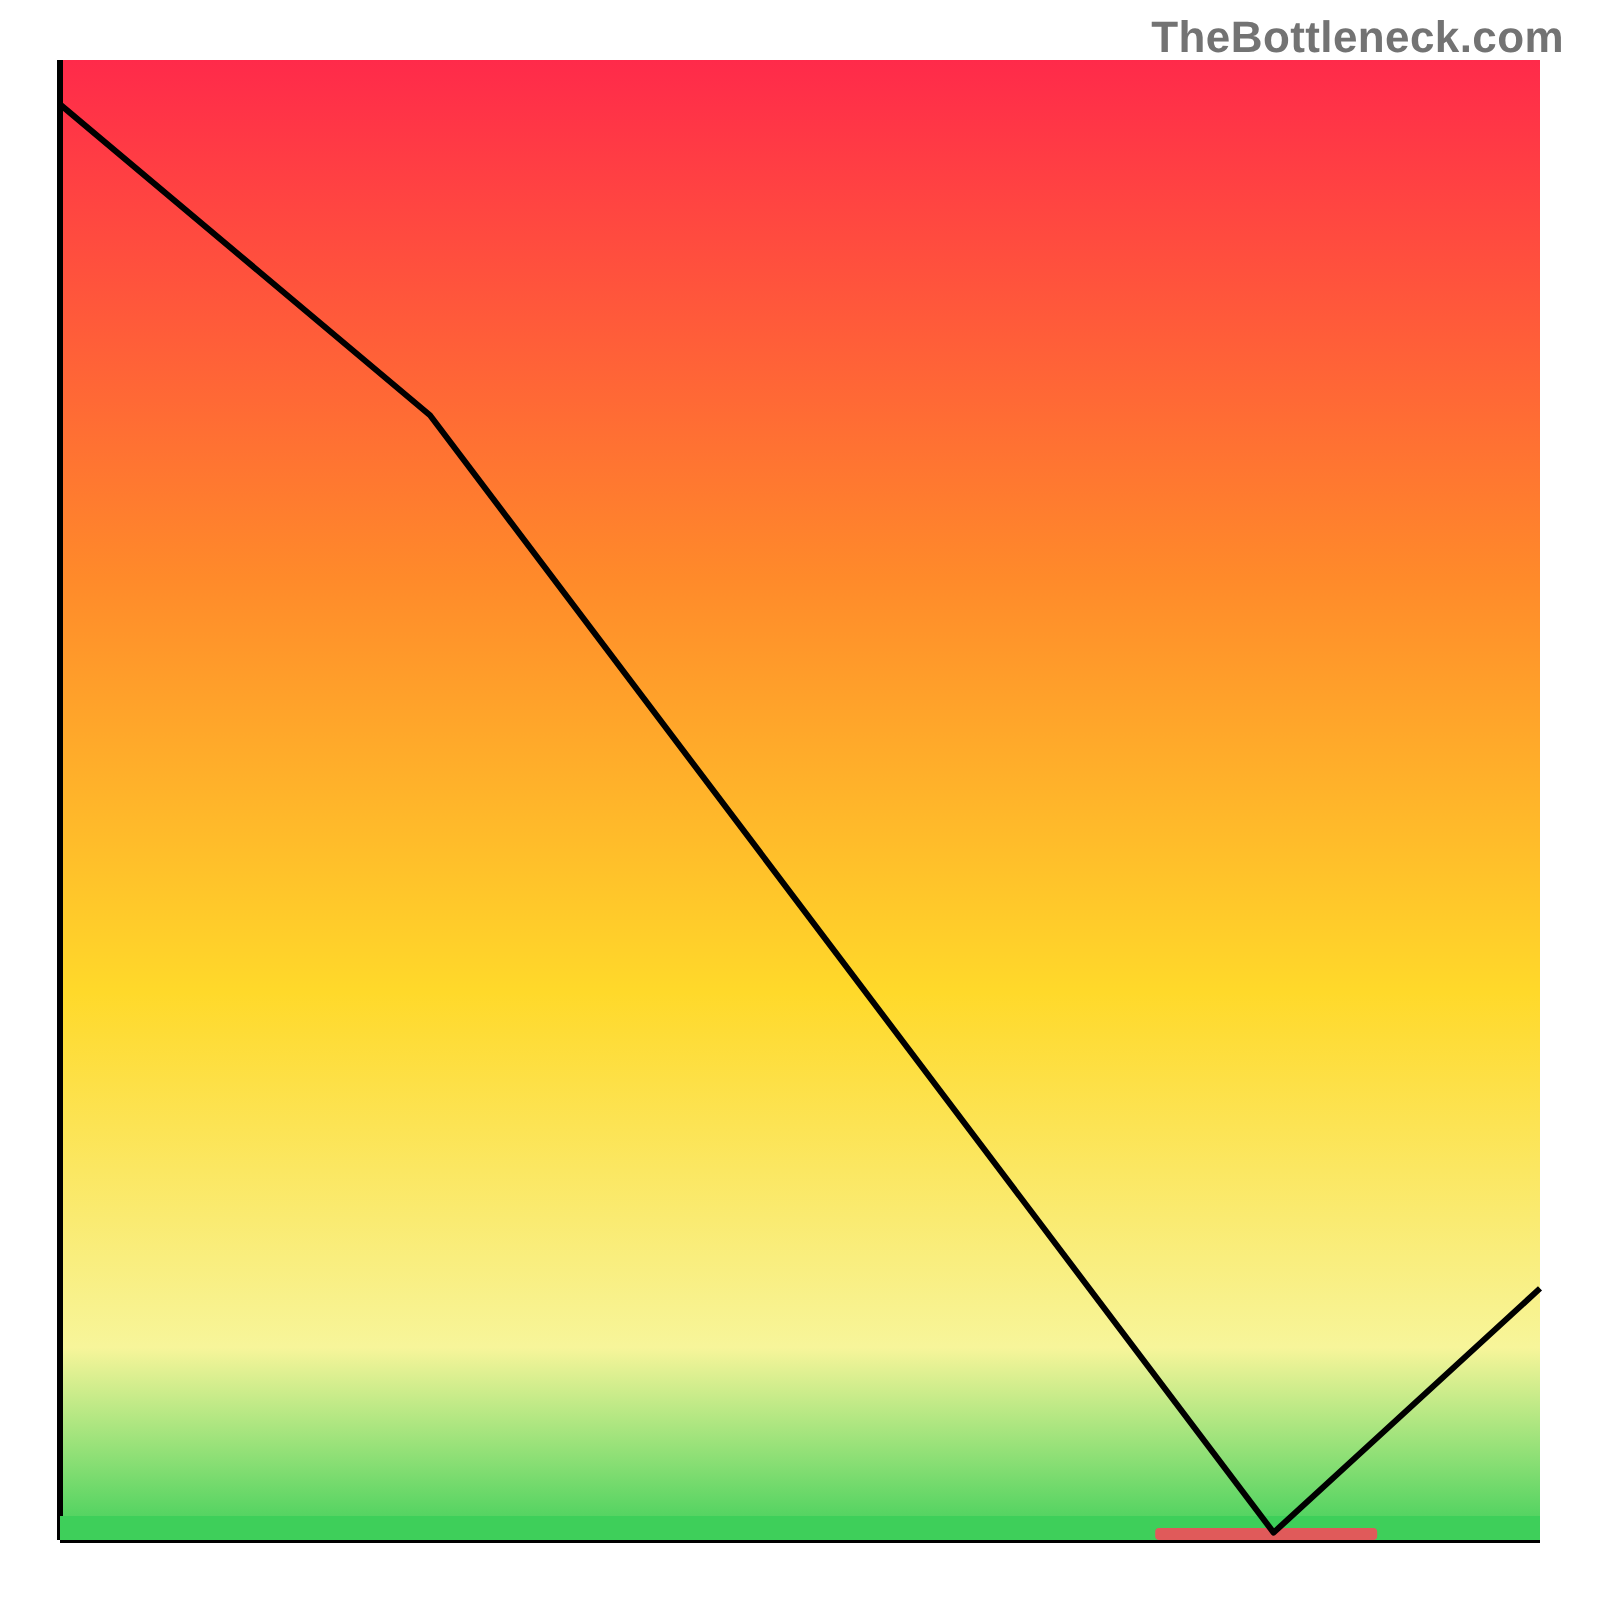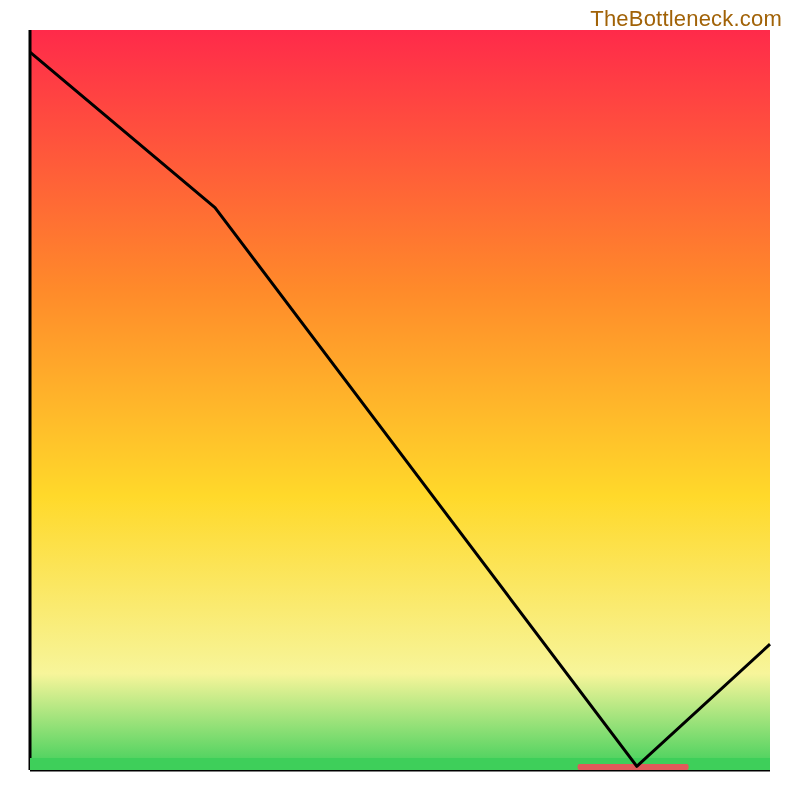--- a/index.html
+++ b/index.html
@@ -13,22 +13,22 @@
   .chart-wrap {
     position: relative;
     width: 800px;
     height: 800px;
   }
   .watermark {
     position: absolute;
     top: 6px;
     right: 18px;
     font-size: 22px;
-    font-weight: 400;
-    color: #a16207;
+    font-weight: 700;
+    color: #737373;
     letter-spacing: 0.2px;
   }
   svg.chart {
     position: absolute;
     top: 0;
     left: 0;
     width: 800px;
     height: 800px;
   }
 </style>

